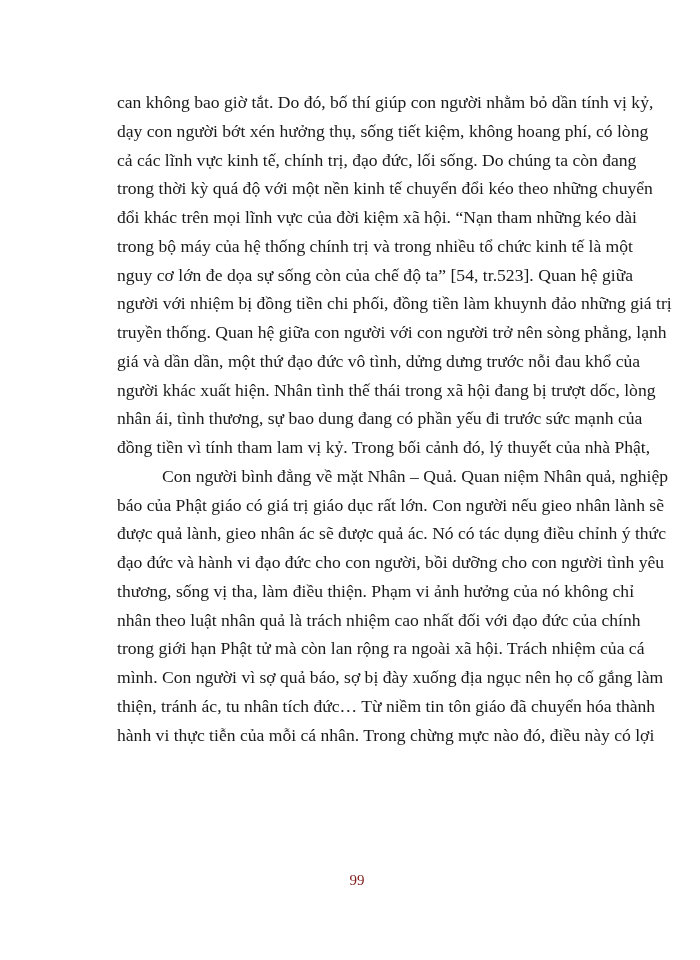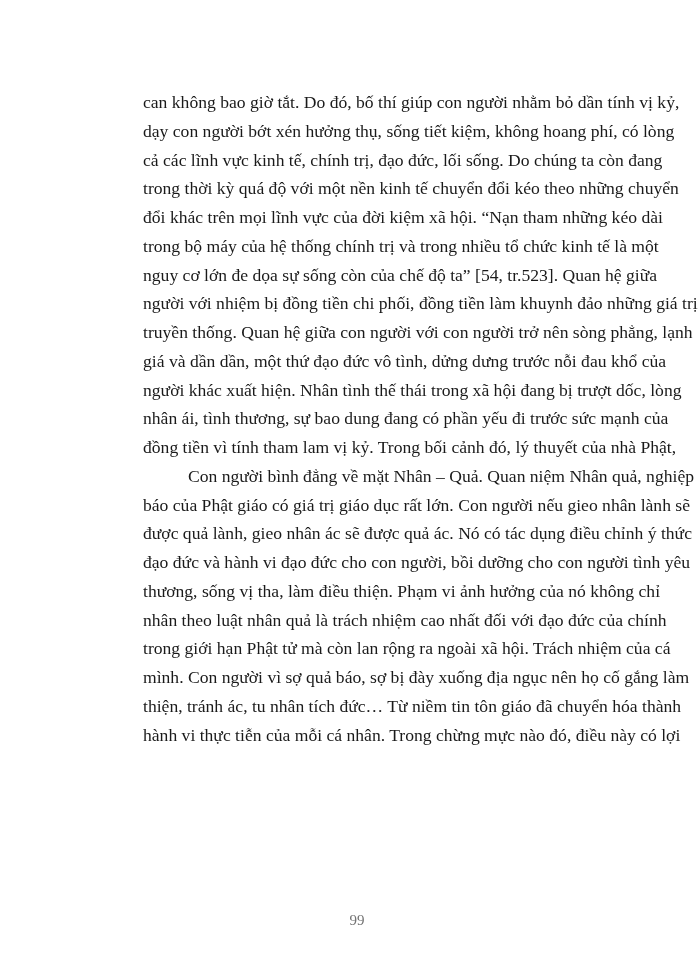--- a/index.html
+++ b/index.html
@@ -2,27 +2,27 @@
 <html><head>
 <meta charset="utf-8">
 <style>
   html, body { margin: 0; padding: 0; background: #ffffff; }
   body { width: 700px; height: 960px; position: relative; overflow: hidden; }
   .page {
     position: absolute; left: 117px; top: 88px; width: 516px;
     font-family: "Liberation Serif", serif;
     font-size: 17.6px; line-height: 28.75px; color: #1a1a1a;
   }
-  .line { display: block; white-space: nowrap; text-align: justify; text-align-last: justify; height: 28.75px; margin-left: 26px; }
+  .line { display: block; white-space: nowrap; text-align: justify; text-align-last: justify; height: 28.75px; }
   .line.last { text-align-last: left; }
   .line.indent { padding-left: 45px; }
   .page-number {
     position: absolute; left: 0; width: 700px; top: 872px; text-align: center;
-    font-family: "Liberation Serif", serif; font-size: 15px; color: #737373;
-    padding-left: 14px; box-sizing: border-box; margin-top: 40px;
+    font-family: "Liberation Serif", serif; font-size: 15px; color: #7f1d1d;
+    padding-left: 14px; box-sizing: border-box;
   }
 </style>
 </head>
 <body>
 
 <div class="page">
   <div>
     <span class="line">can không bao giờ tắt. Do đó, bố thí giúp con người nhằm bỏ dần tính vị kỷ,</span>
     <span class="line">dạy con người bớt xén hưởng thụ, sống tiết kiệm, không hoang phí, có lòng</span>
   </div>

